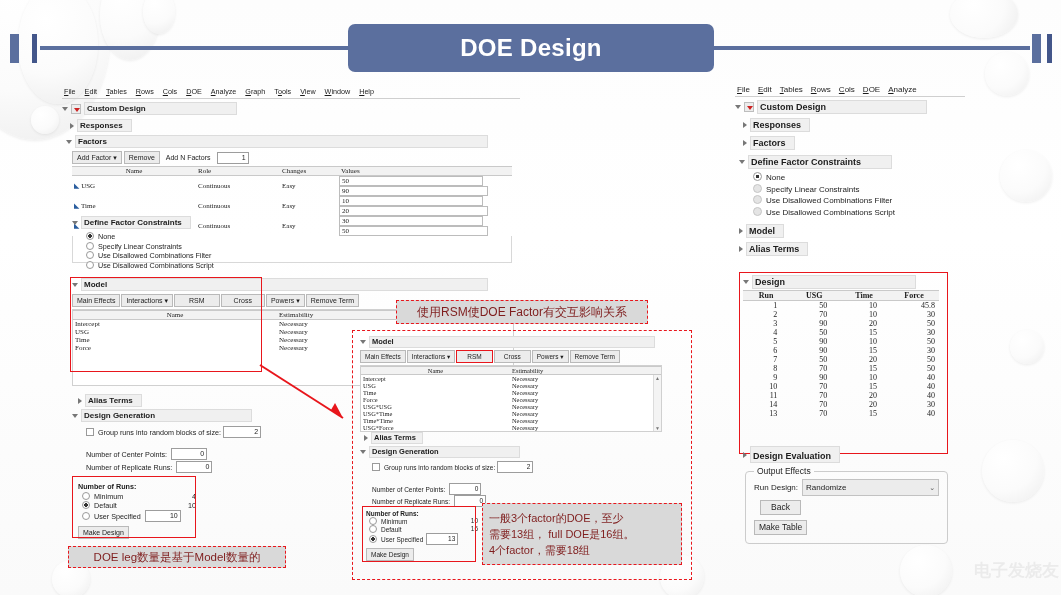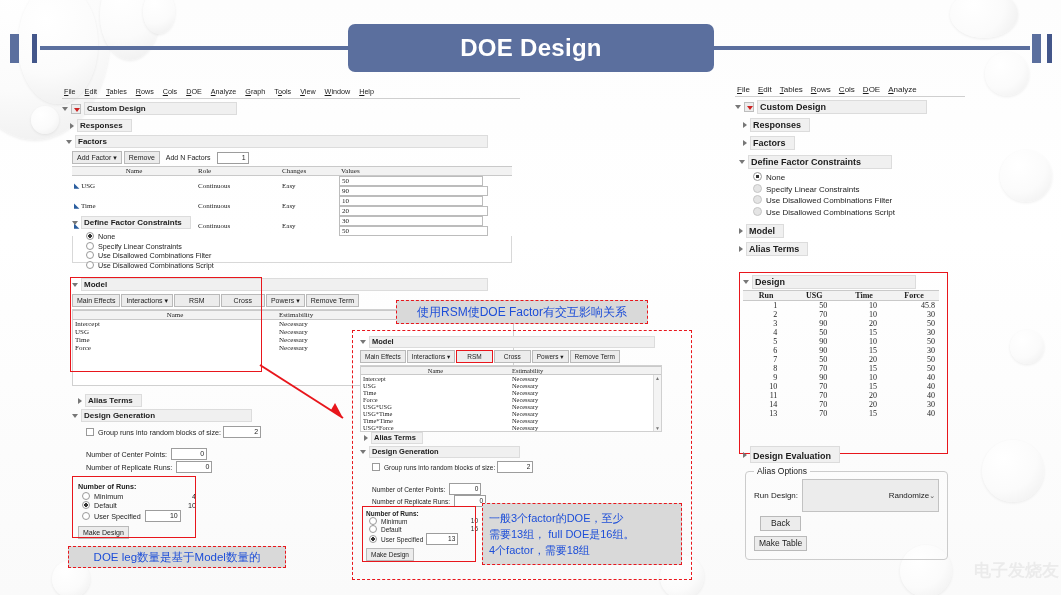--- a/index.html
+++ b/index.html
@@ -48,21 +48,21 @@
         border:1px solid #9a9a9a;background:#fff;vertical-align:-1px;margin-right:4px;}
   .radio.on{background:radial-gradient(circle,#333 0 1.6px,#fff 1.7px 100%);}
   .chk{display:inline-block;width:6px;height:6px;border:1px solid #9a9a9a;
         background:#fff;vertical-align:-1px;margin-right:4px;}
   .grid-hdr{background:#f2f2f2;border-top:1px solid #c9c9c9;border-bottom:1px solid #c9c9c9;}
   table.tbl{border-collapse:collapse;font-size:7px;width:100%;font-family:Liberation Serif, serif;}
   table.tbl td,table.tbl th{padding:0 2px;font-weight:normal;}
 
   
   .anno{position:absolute;background:#d9d9d9;border:1.6px dashed #e8161c;
-        color:#1d4ed8;font-size:12px;display:flex;align-items:center;
+        color:#7f1d1d;font-size:12px;display:flex;align-items:center;
         justify-content:center;padding:2px 6px;box-sizing:border-box;}
   .rbox{position:absolute;border:1.6px solid #e8161c;box-sizing:border-box;}
   .dashbox{position:absolute;border:1.5px dashed #e8161c;box-sizing:border-box;}
 
   .wmark{position:absolute;right:2px;bottom:2px;width:150px;height:46px;
          opacity:.25;color:#bfbfbf;font-size:17px;font-weight:bold;
          display:flex;align-items:center;justify-content:flex-end;}
 </style>
 </head>
 <body>
@@ -528,24 +528,24 @@
 </div>
 
 <div class="rbox" style="left:739px;top:272px;width:209px;height:182px;"></div>
 
 <div class="jmp" style="left:743px;top:446px;width:210px;font-size:8px;">
   <div style="display:flex;align-items:center;">
     <span class="disc"></span>
     <span style="font-weight:bold;font-size:9px;background:#f0f0f0;border:1px solid #dcdcdc;padding:3px 8px 0 2px;line-height:12px;">Design Evaluation</span>
   </div>
   <fieldset style="margin-top:3px;border:1px solid #cccccc;border-radius:4px;padding:3px 8px 8px 8px;width:185px;">
-    <legend style="font-size:8.5px;padding:0 3px;">Alias Options</legend>
+    <legend style="font-size:8.5px;padding:0 3px;">Output Effects</legend>
     <div style="display:flex;align-items:center;gap:4px;">
       <span>Run Design:</span>
-      <span style="flex:1;background:#ececec;border:1px solid #c2c2c2;padding:11px 3px;display:flex;justify-content:flex-end;align-items:center;">
+      <span style="flex:1;background:#ececec;border:1px solid #c2c2c2;padding:3px 3px;display:flex;justify-content:space-between;align-items:center;">
         <span>Randomize</span>
         <span style="font-size:7px;color:#555;">⌄</span>
       </span>
     </div>
     <div style="margin-top:4px;margin-left:6px;"><span class="btn" style="font-size:8.5px;padding:1px 10px;">Back</span></div>
     <div style="margin-top:5px;"><span class="btn" style="font-size:8.5px;padding:1px 4px;">Make Table</span></div>
   </fieldset>
 </div>
 
 <div class="anno" style="left:396px;top:300px;width:252px;height:24px;">使用RSM使DOE Factor有交互影响关系</div>

